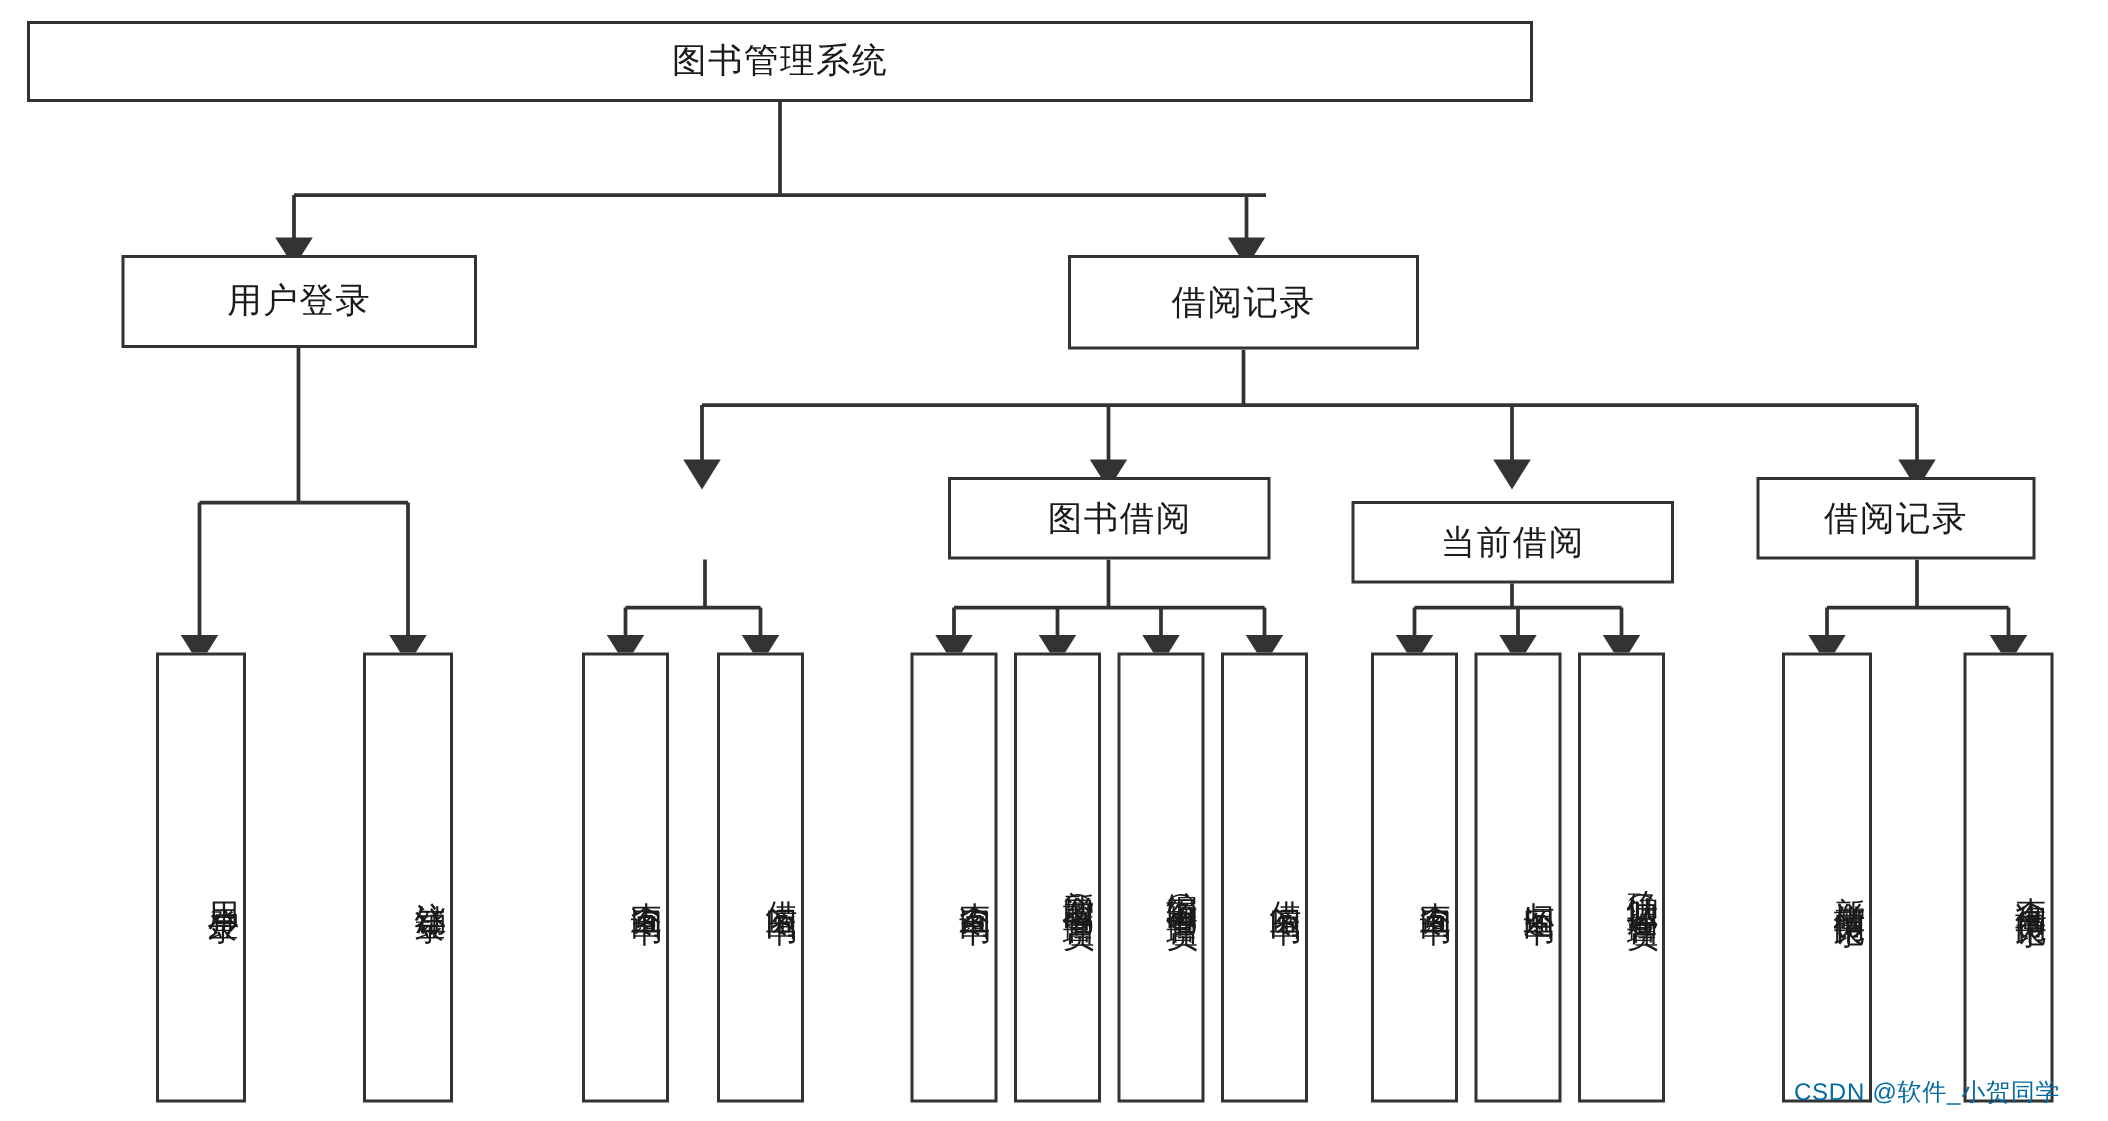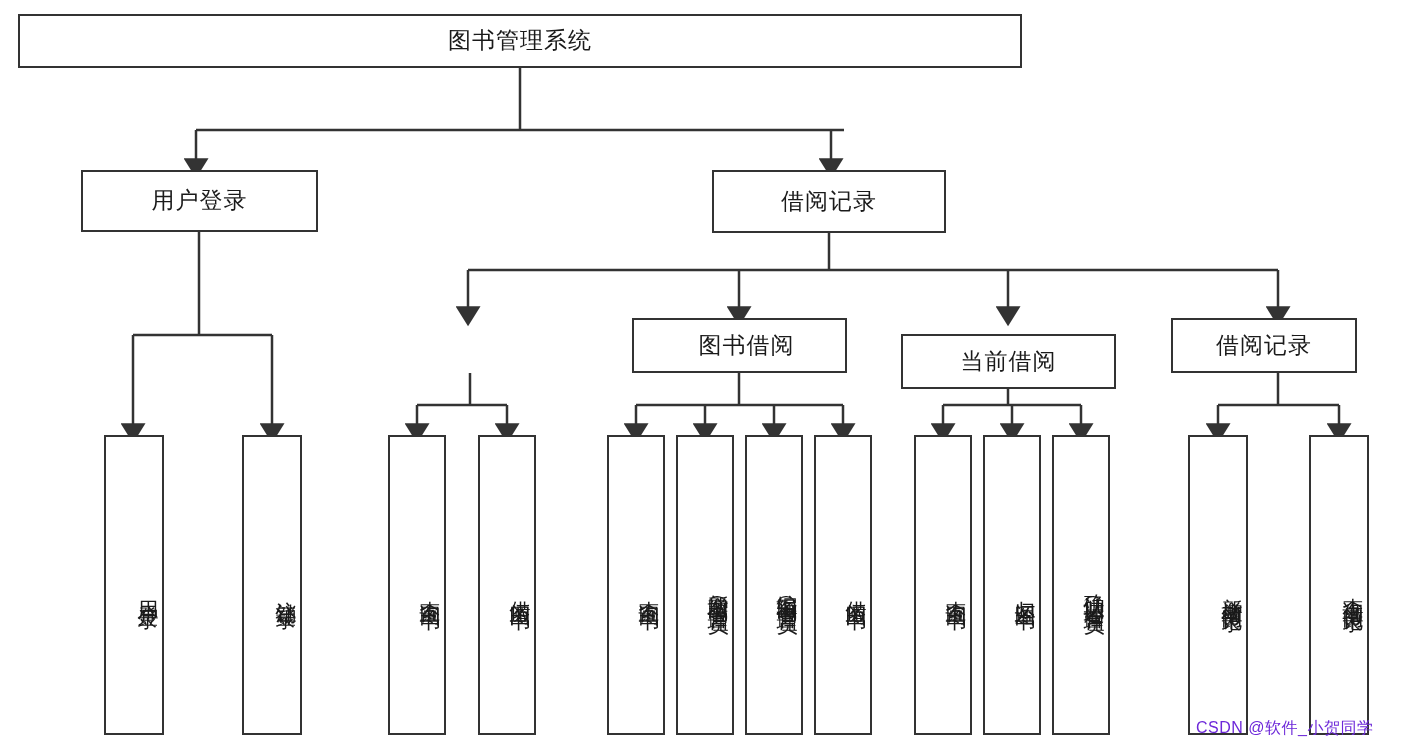--- a/index.html
+++ b/index.html
@@ -50,21 +50,21 @@
     justify-content: center;
   }
   .node.vert .lbl {
     writing-mode: vertical-rl;
     text-orientation: upright;
     white-space: nowrap;
   }
   .watermark {
     position: absolute;
     font-size: 16px;
-    color: #6d28d9;
+    color: #0369a1;
     white-space: nowrap;
     letter-spacing: 0.5px;
   }
 </style>
 </head>
 <body>
 
 <div id="canvas">
 
   <svg class="edges" viewBox="0 0 1405 747" xmlns="http://www.w3.org/2000/svg">

